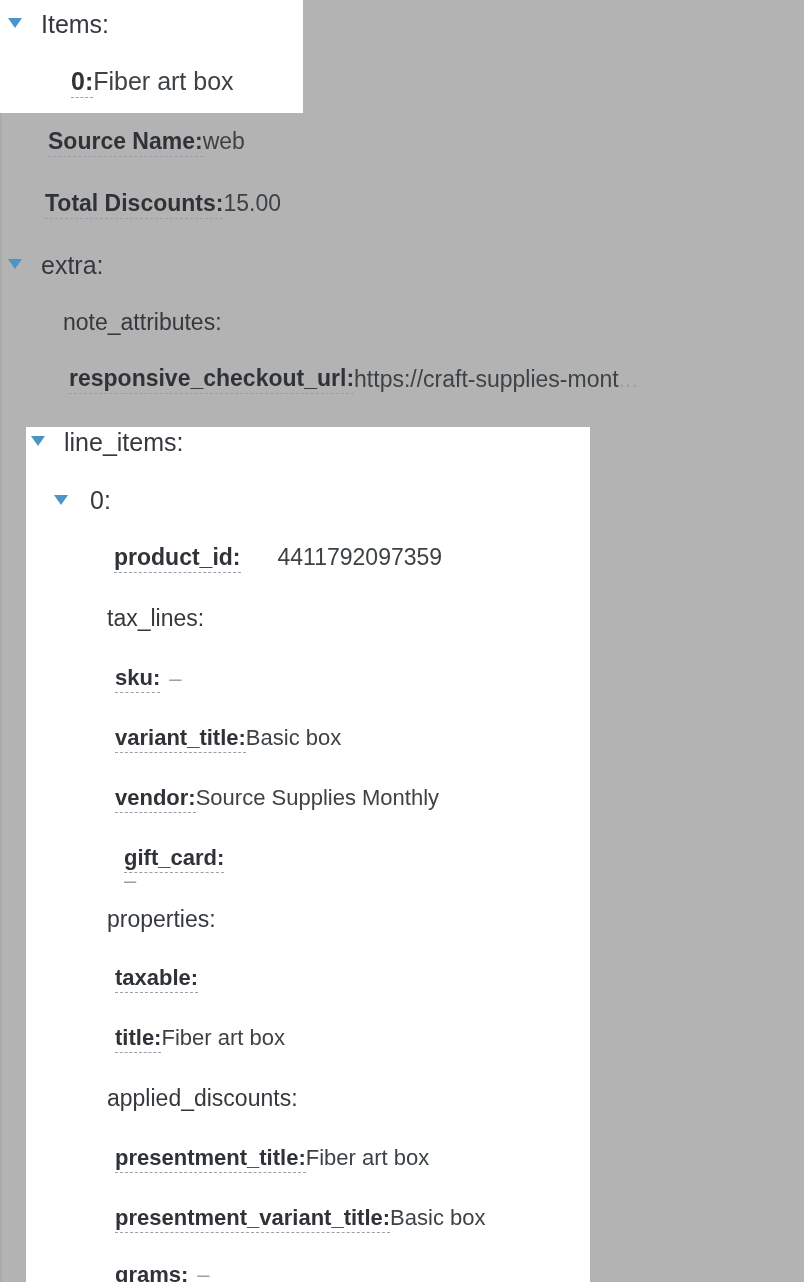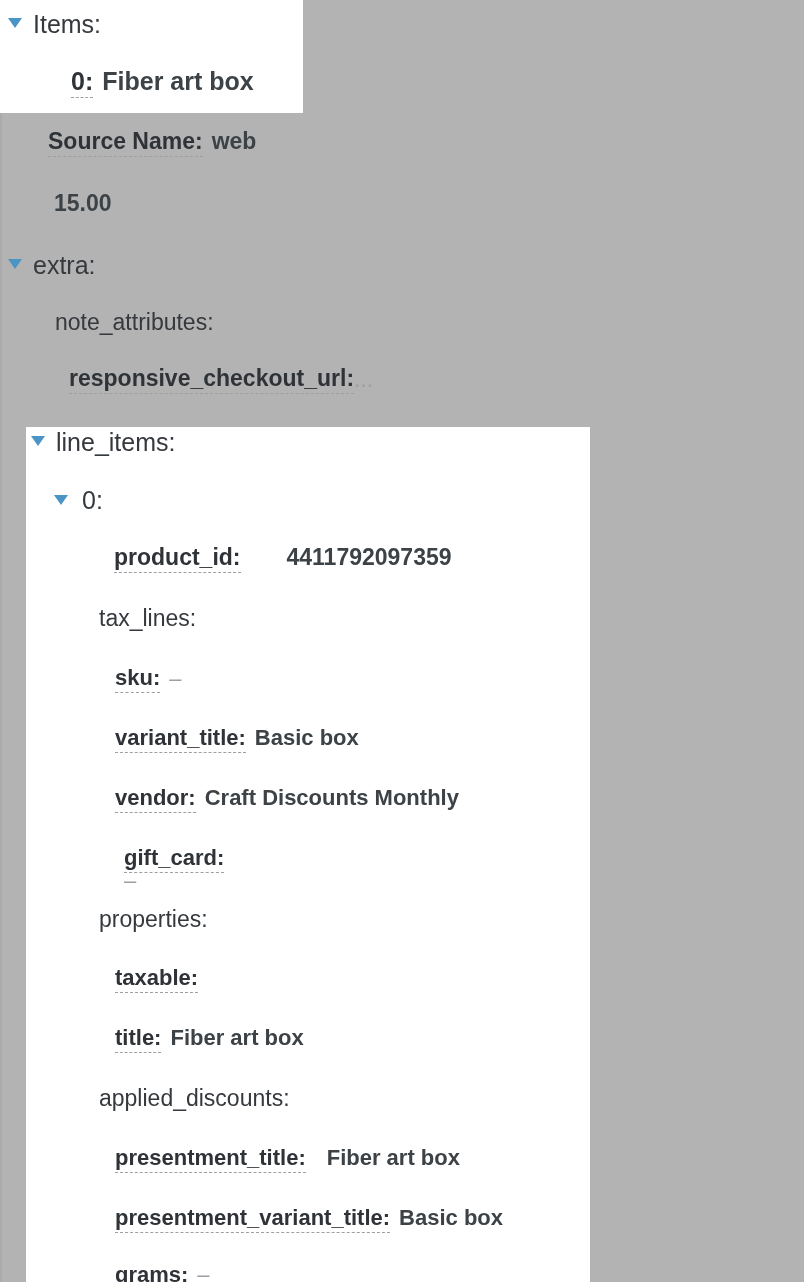--- a/index.html
+++ b/index.html
@@ -63,25 +63,25 @@
   .key {
     font-weight: 700;
     color: #2f3337;
     border-bottom: 1px dashed #9aa0a6;
     padding-bottom: 3px;
     margin-bottom: -3px;
   }
   .key-plain {
     font-weight: 400;
     color: #35393d;
+    margin-left: 8px;
   }
   .val {
-    font-weight: 700;
+    font-weight: 400;
     color: #3d4246;
-    margin-left: 9px;
   }
   .val-dash {
     color: #9aa0a6;
     margin-left: 9px;
   }
   .val-muted-tail {
     color: #9aa0a6;
   }
 
   
@@ -106,34 +106,36 @@
   <span class="key">0:</span>
   <span class="val">Fiber art box</span>
 </div>
 
 <div class="row s-md" style="left:48px; top:130px;">
   <span class="key">Source Name:</span>
   <span class="val">web</span>
 </div>
 
 <div class="row s-md" style="left:45px; top:192px;">
+  <span class="key">Total Discounts:</span>
   <span class="val">15.00</span>
 </div>
 
 <div class="row s-lg" style="left:8px; top:253px; padding-left:25px;">
   <span class="tri" style="top:6px;"></span>
   <span class="key-plain">extra:</span>
 </div>
 
 <div class="row s-md" style="left:55px; top:311px;text-align:right;">
   <span class="key-plain">note_attributes:</span>
 </div>
 
 <div class="row s-md" style="left:69px; top:367px;align-items:center;">
   <span class="key">responsive_checkout_url:</span>
+  <span class="val">https://craft-supplies-mont</span>
   <span class="val-muted-tail">...</span>
 </div>
 
 <div class="row s-lg" style="left:31px; top:430px; padding-left:25px;align-items:center;">
   <span class="tri" style="top:6px;"></span>
   <span class="key-plain">line_items:</span>
 </div>
 
 <div class="row s-lg" style="left:54px; top:488px; padding-left:28px;">
   <span class="tri" style="top:7px;"></span>
@@ -154,21 +156,21 @@
   <span class="val-dash">–</span>
 </div>
 
 <div class="row s-sm" style="left:115px; top:727px;">
   <span class="key">variant_title:</span>
   <span class="val">Basic box</span>
 </div>
 
 <div class="row s-sm" style="left:115px; top:787px;">
   <span class="key">vendor:</span>
-  <span class="val">Craft Discounts Monthly</span>
+  <span class="val">Source Supplies Monthly</span>
 </div>
 
 <div class="row s-sm" style="left:115px; top:847px;flex-direction:column;">
   <span class="key">gift_card:</span>
   <span class="val-dash">–</span>
 </div>
 
 <div class="row s-md" style="left:99px; top:908px;">
   <span class="key-plain">properties:</span>
 </div>
@@ -180,21 +182,21 @@
 
 <div class="row s-sm" style="left:115px; top:1027px;">
   <span class="key">title:</span>
   <span class="val">Fiber art box</span>
 </div>
 
 <div class="row s-md" style="left:99px; top:1087px;">
   <span class="key-plain">applied_discounts:</span>
 </div>
 
-<div class="row s-sm" style="left:115px; top:1147px;gap:12px;">
+<div class="row s-sm" style="left:115px; top:1147px;">
   <span class="key">presentment_title:</span>
   <span class="val">Fiber art box</span>
 </div>
 
 <div class="row s-sm" style="left:115px; top:1207px;">
   <span class="key">presentment_variant_title:</span>
   <span class="val">Basic box</span>
 </div>
 
 <div class="row s-sm" style="left:115px; top:1264px;">

